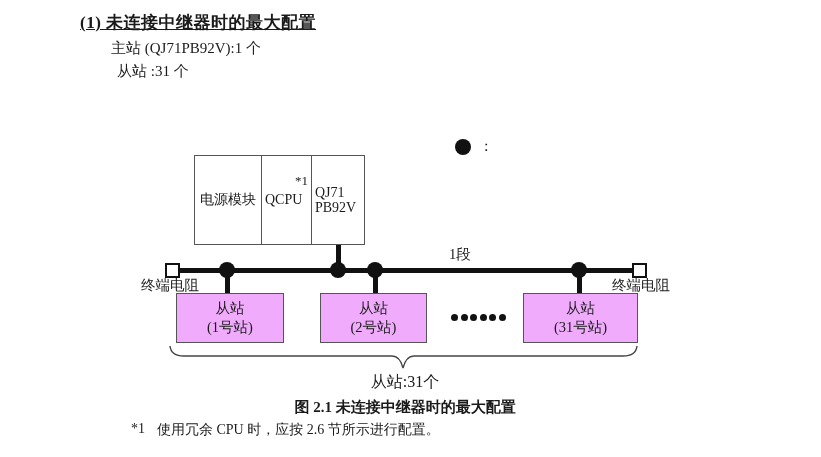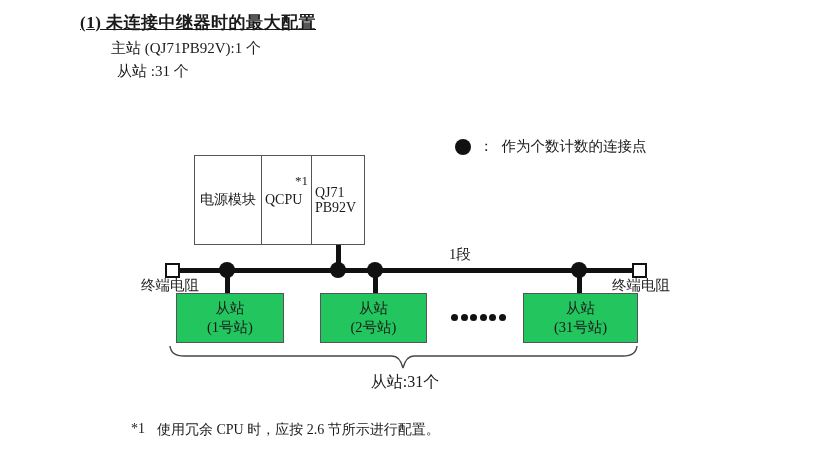--- a/index.html
+++ b/index.html
@@ -28,21 +28,21 @@
   
   .legend{left:455px;top:137px;display:flex;align-items:center;gap:8px;}
   .bigdot{width:16px;height:16px;border-radius:50%;background:#111;display:inline-block;}
   
   .bus{left:180px;top:268px;width:452px;height:5px;background:#111;}
   .term{width:15px;height:15px;box-sizing:border-box;border:2px solid #111;background:#fff;}
   .cdot{width:16px;height:16px;border-radius:50%;background:#111;}
   .vline{width:5px;background:#111;}
   
   .sbox{
-    box-sizing:border-box;border:1.5px solid #555;background:#22c55e;height:50px;top:293px;
+    box-sizing:border-box;border:1.5px solid #555;background:#f0abfc;height:50px;top:293px;
     display:flex;flex-direction:column;align-items:center;justify-content:center;
     font-size:14.5px;line-height:19px;text-align:center;
   }
   .edots{left:451px;top:314px;display:flex;gap:2.5px;align-items:center;}
   .edot{width:7px;height:7px;border-radius:50%;background:#111;display:inline-block;}
   .caption{left:105px;top:398px;width:600px;text-align:center;font-size:15px;font-weight:bold;white-space:nowrap;}
   .bracelabel{left:355px;top:372px;width:100px;text-align:center;font-size:16px;white-space:nowrap;}
   .footnote{left:131px;top:421px;font-size:14px;display:flex;gap:12px;white-space:nowrap;}
 </style>
 </head>
@@ -64,21 +64,20 @@
     </div>
     <div class="mcell cell-net">
       <span>QJ71</span>
       <span>PB92V</span>
     </div>
   </div>
 
   <div class="abs legend">
     <span class="bigdot"></span>
     <span class="dlabel">：</span>
-    <span class="dlabel">作为个数计数的连接点</span>
   </div>
 
   <div class="abs bus"></div>
   <div class="abs term" style="left:165px;top:263px"></div>
   <div class="abs term" style="left:632px;top:263px"></div>
   <div class="abs dlabel" style="left:141px;top:276px">终端电阻</div>
   <div class="abs dlabel" style="left:612px;top:276px">终端电阻</div>
   <div class="abs dlabel" style="left:449px;top:245px">1段</div>
 
   <div class="abs vline" style="left:336px;top:245px;height:24px"></div>
@@ -111,18 +110,19 @@
     <span class="edot"></span>
     <span class="edot"></span>
     <span class="edot"></span>
   </div>
 
   <svg class="abs" style="left:168px;top:344px" width="471" height="28" viewBox="0 0 471 28">
     <path d="M2,2 Q3,12 16,12 L224,12 Q232,12 235,24 Q238,12 246,12 L455,12 Q468,12 469,2" fill="none" stroke="#444" stroke-width="1.4"></path>
   </svg>
   <div class="abs bracelabel">从站:31个</div>
 
+  <div class="abs caption">图 2.1 未连接中继器时的最大配置</div>
   <div class="abs footnote">
     <span>*1</span>
     <span>使用冗余 CPU 时，应按 2.6 节所示进行配置。</span>
   </div>
 
 </div>
 
 </body></html>

